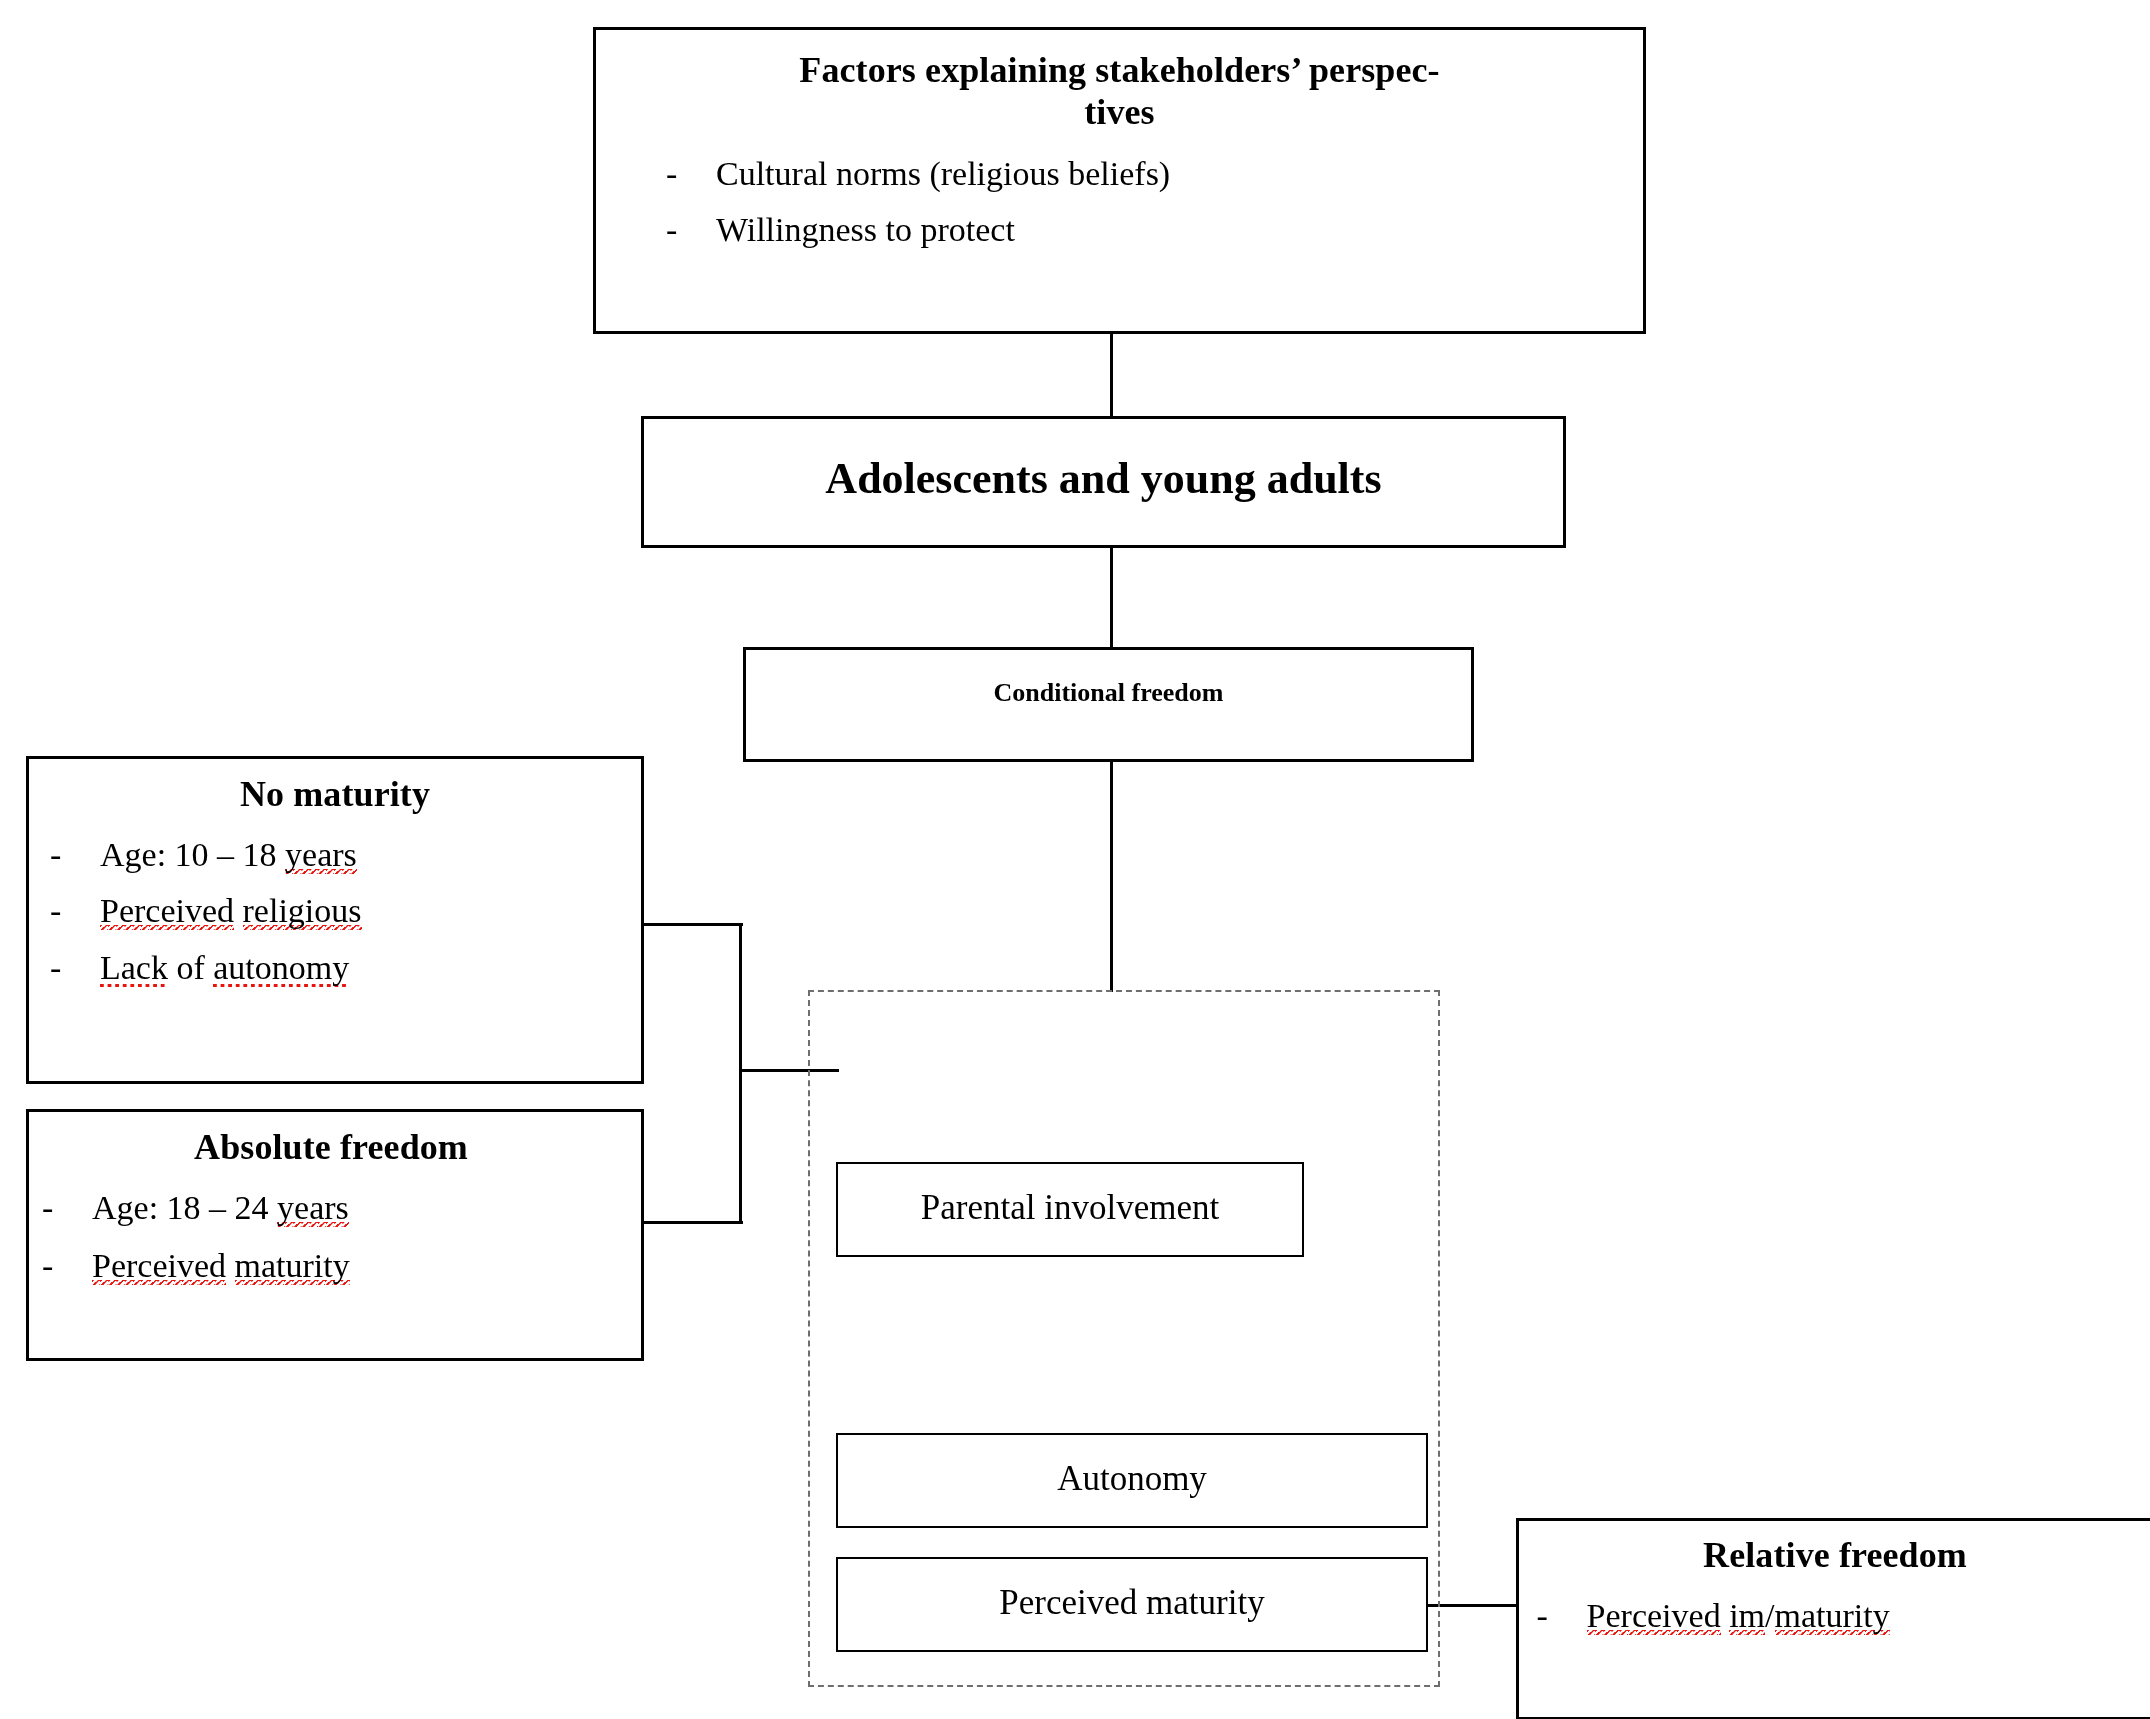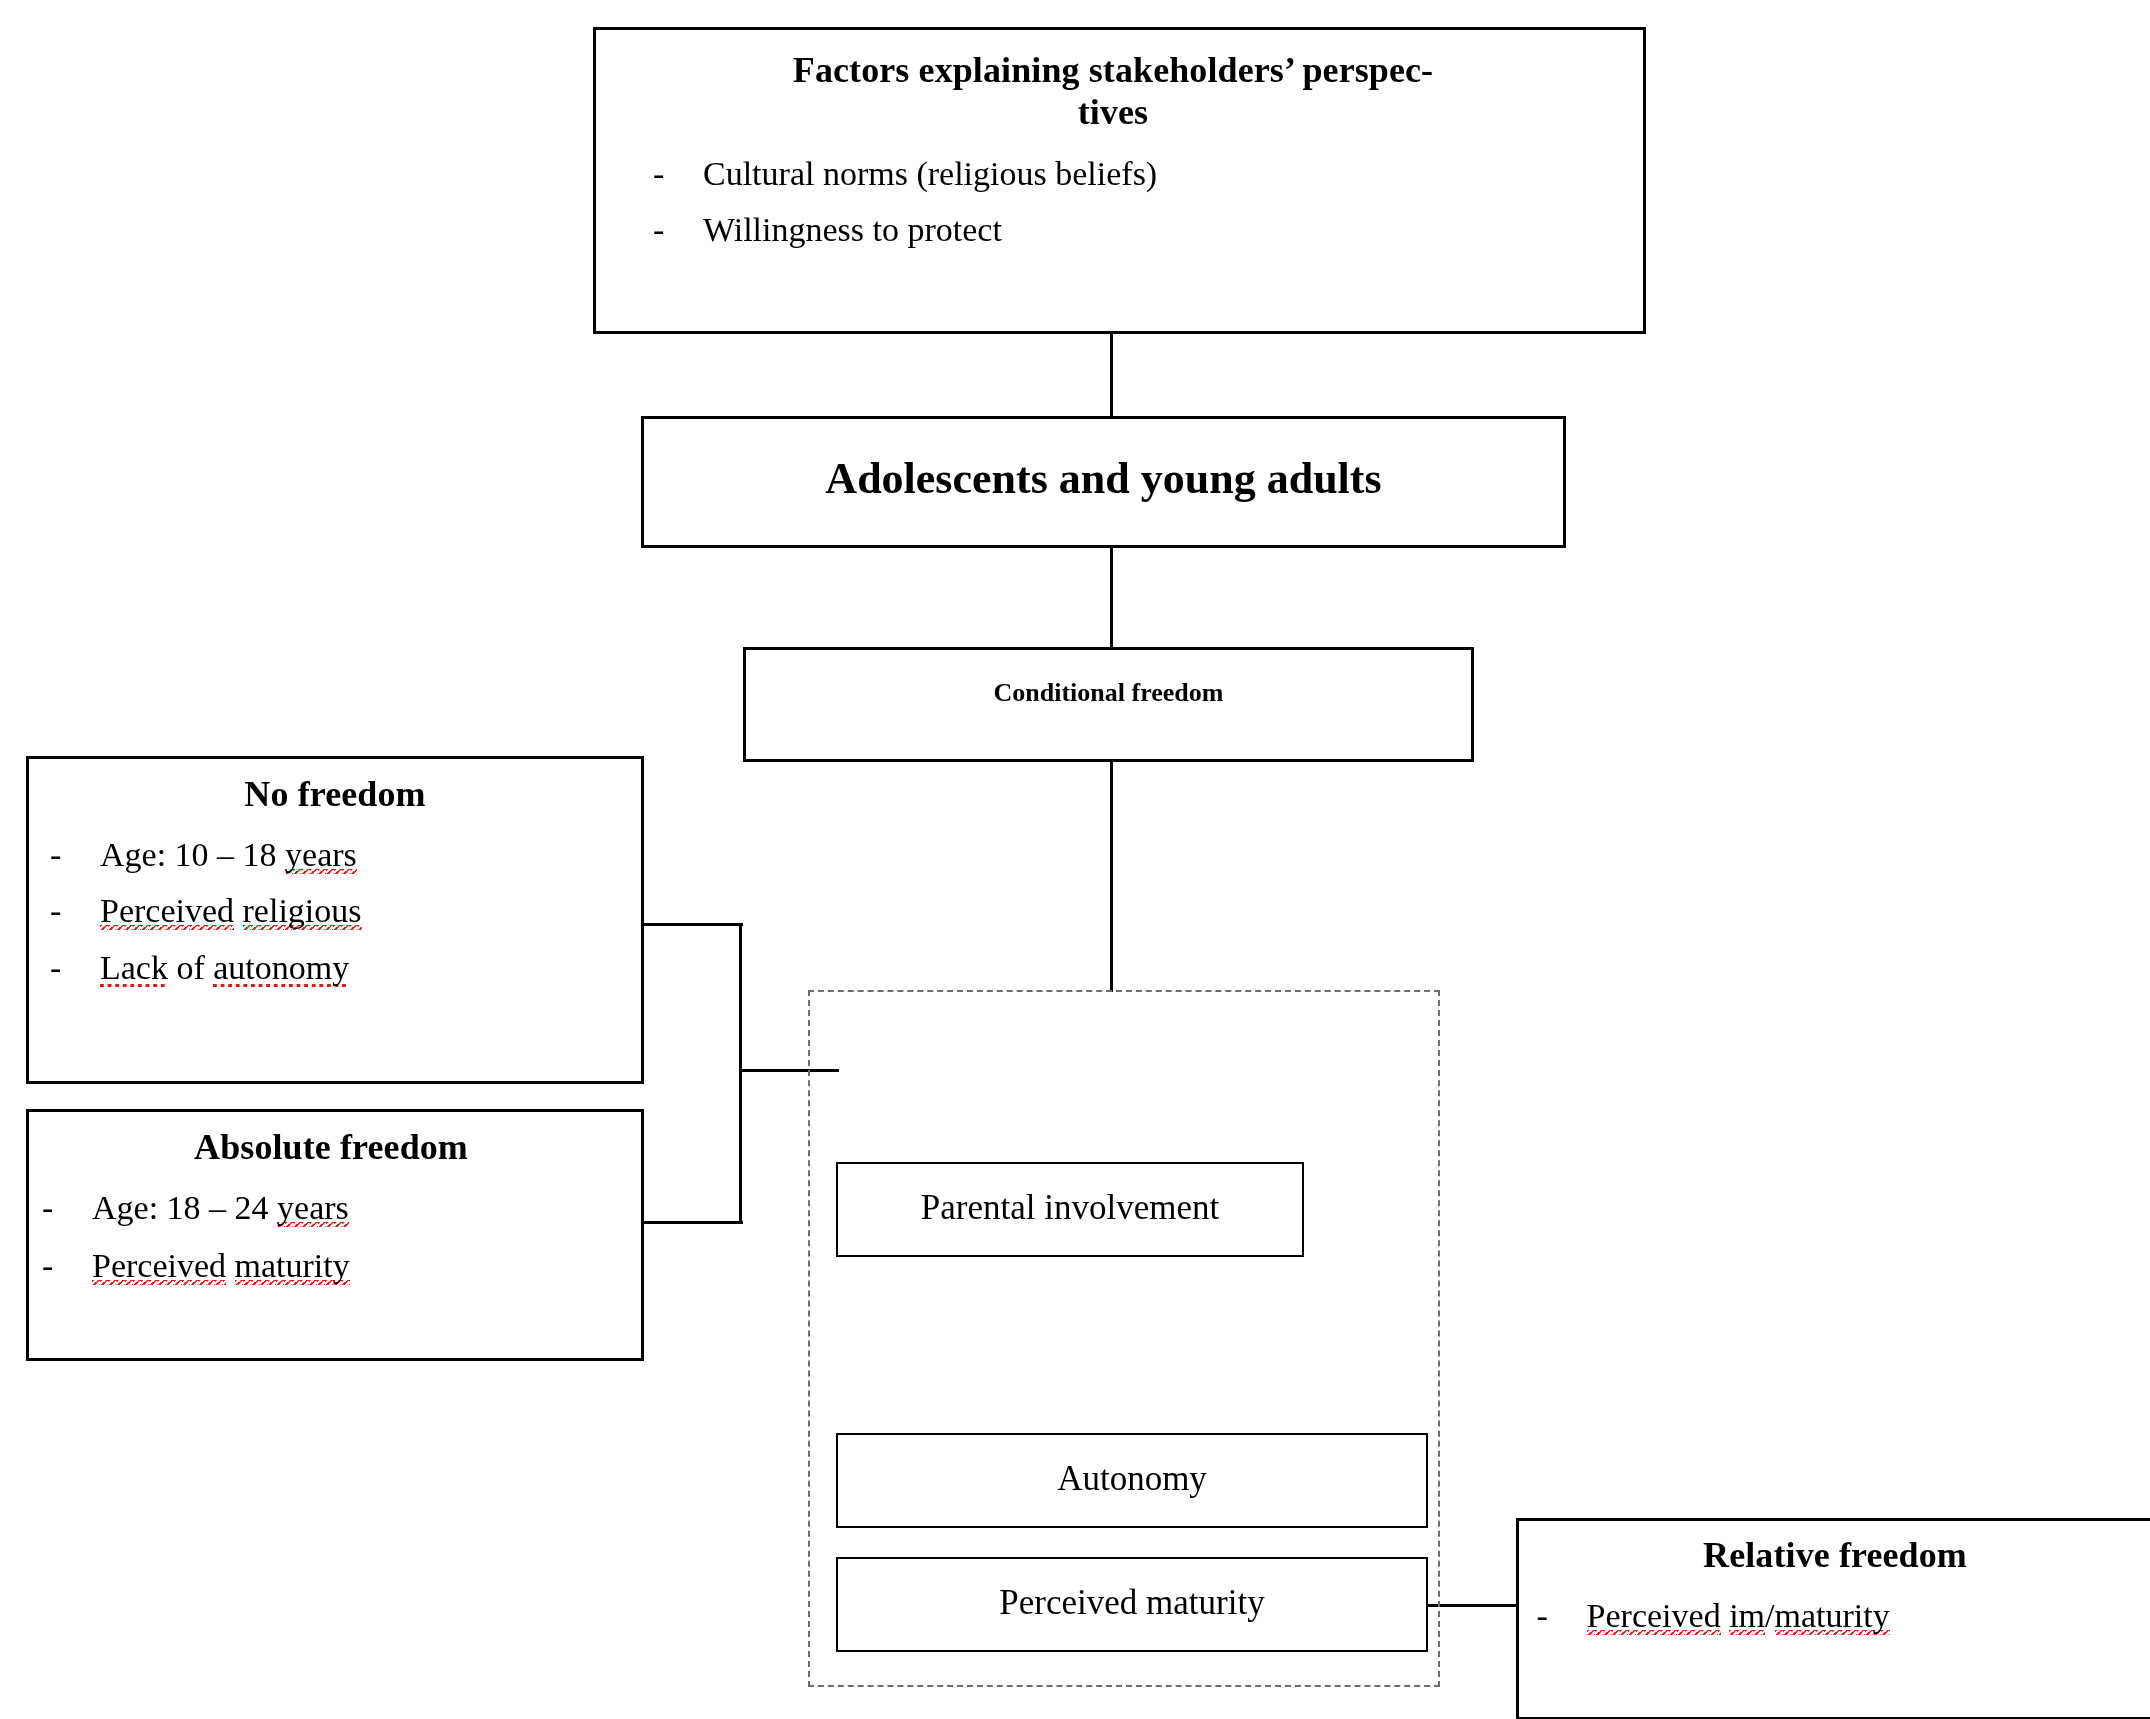--- a/index.html
+++ b/index.html
@@ -121,21 +121,21 @@
   <div class="vline" style="left:1110px; top:759px; height:233px;"></div>
 
   <div class="hline" style="left:642px; top:923px; width:101px;"></div>
   <div class="hline" style="left:642px; top:1221px; width:101px;"></div>
   <div class="vline" style="left:739px; top:923px; height:301px;"></div>
   <div class="hline" style="left:739px; top:1069px; width:100px;"></div>
 
   <div class="hline" style="left:1426px; top:1604px; width:94px;"></div>
 
   <div class="box" style="left:593px; top:27px; width:1053px; height:307px;">
-    <div style="padding:20px 35px 0 22px;">
+    <div style="padding:20px 35px 0 35px;">
       <div class="title">
         <span>Factors explaining stakeholders’ perspec-</span><br>
         <span>tives</span>
       </div>
       <div style="margin-top:20px; padding-left:35px;">
         <div class="bullet-row" style="margin-bottom:17.6px;">
           <span class="bullet-dash">-</span>
           <span class="bullet-text">Cultural norms (religious beliefs)</span>
         </div>
         <div class="bullet-row">
@@ -149,21 +149,21 @@
   <div class="box" style="left:641px; top:416px; width:925px; height:132px;">
     <div class="centered-label" style="top:36px; font-weight:bold; font-size:44px;">Adolescents and young adults</div>
   </div>
 
   <div class="box" style="left:743px; top:647px; width:731px; height:115px;">
     <div class="centered-label" style="top:29px; font-weight:bold; font-size:26px;">Conditional freedom</div>
   </div>
 
   <div class="box" style="left:26px; top:756px; width:618px; height:328px;">
     <div style="padding:15px 21px 0 21px;">
-      <div class="title" style="font-size:36px;">No freedom</div>
+      <div class="title" style="font-size:36px;">No maturity</div>
       <div style="margin-top:19px;">
         <div class="bullet-row" style="margin-bottom:17.6px;">
           <span class="bullet-dash">-</span>
           <span class="bullet-text">Age: 10 – 18 <span class="sq">years</span></span>
         </div>
         <div class="bullet-row" style="margin-bottom:17.6px;">
           <span class="bullet-dash">-</span>
           <span class="bullet-text"><span class="sq">Perceived</span> <span class="sq">religious</span></span>
         </div>
         <div class="bullet-row">

